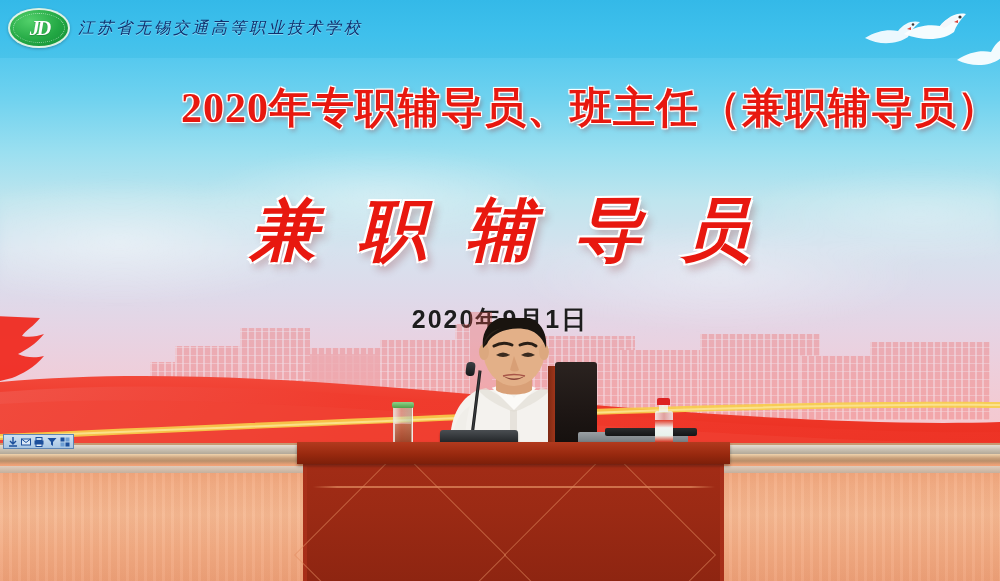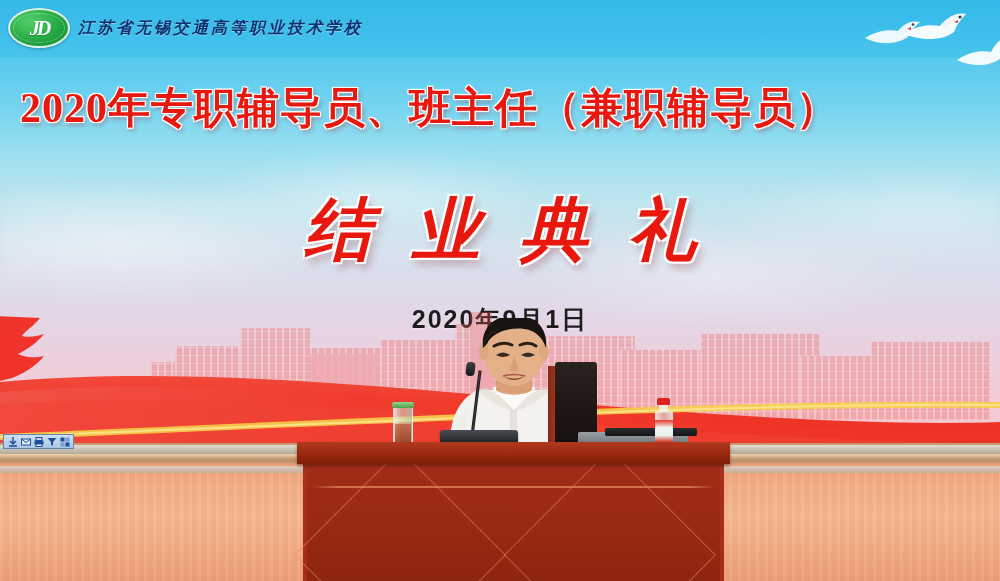--- a/index.html
+++ b/index.html
@@ -61,31 +61,31 @@
   }
   .logo-glyph{
     font-family:"Liberation Serif","DejaVu Serif",serif;
     font-style:italic;font-weight:700;font-size:20px;color:#fff;
     letter-spacing:-3px;line-height:1;position:relative;z-index:2;
     text-shadow:0 1px 1px rgba(0,0,0,.2);
   }
   .school-names{display:flex;flex-direction:column;gap:1px;}
   .school-cn{
     font-family:"Liberation Serif","DejaVu Serif",serif;
-    font-size:16px;font-weight:700;font-style:italic;color:#10306e;
+    font-size:16px;font-weight:400;font-style:italic;color:#10306e;
     letter-spacing:3px;line-height:1.05;white-space:nowrap;
     text-shadow:0 1px 0 rgba(255,255,255,.35);
   }
   .school-en{
     font-size:9.5px;font-weight:700;color:#12336f;
     letter-spacing:2.6px;line-height:1.05;white-space:nowrap;
   }
 
   
-  .title-block{position:absolute;left:0;top:86px;width:1000px;text-align:left;padding-left:20px;}
+  .title-block{position:absolute;left:0;top:86px;width:1000px;text-align:right;padding-left:20px;}
   .title-line{
     font-family:"Liberation Serif","DejaVu Serif",serif;
     font-weight:700;color:#e8180f;line-height:1.06;white-space:nowrap;
     letter-spacing:1px;
     text-shadow:
       0 0 2px #ffffff, 0 0 3px #ffffff,
       1px 1px 0 #ffffff, -1px 1px 0 #ffffff,
       1px -1px 0 #ffffff, -1px -1px 0 #ffffff,
       2px 3px 5px rgba(140,0,0,.35);
   }
@@ -297,21 +297,21 @@
     </div>
     <div class="school-names">
       <div class="school-cn">江苏省无锡交通高等职业技术学校</div>
     </div>
   </div>
 
   <div class="title-block">
     <div class="title-line l1">2020年专职辅导员、班主任（兼职辅导员）</div>
   </div>
 
-  <div class="calli">结业典礼</div>
+  <div class="calli">兼职辅导员</div>
 
   <div class="date-line">2020年9月1日</div>
 
   <div class="city">
     <div class="bld grid" style="left:140px;width:120px;height:42px;"></div>
     <div class="bld grid" style="left:150px;width:105px;height:58px;"></div>
     <div class="bld grid" style="left:175px;width:120px;height:74px;"></div>
     <div class="bld grid" style="left:240px;width:70px;height:92px;"></div>
     <div class="bld grid" style="left:296px;width:90px;height:72px;"></div>
     <div class="bld" style="left:310px;width:110px;height:66px;opacity:.8;"></div>

